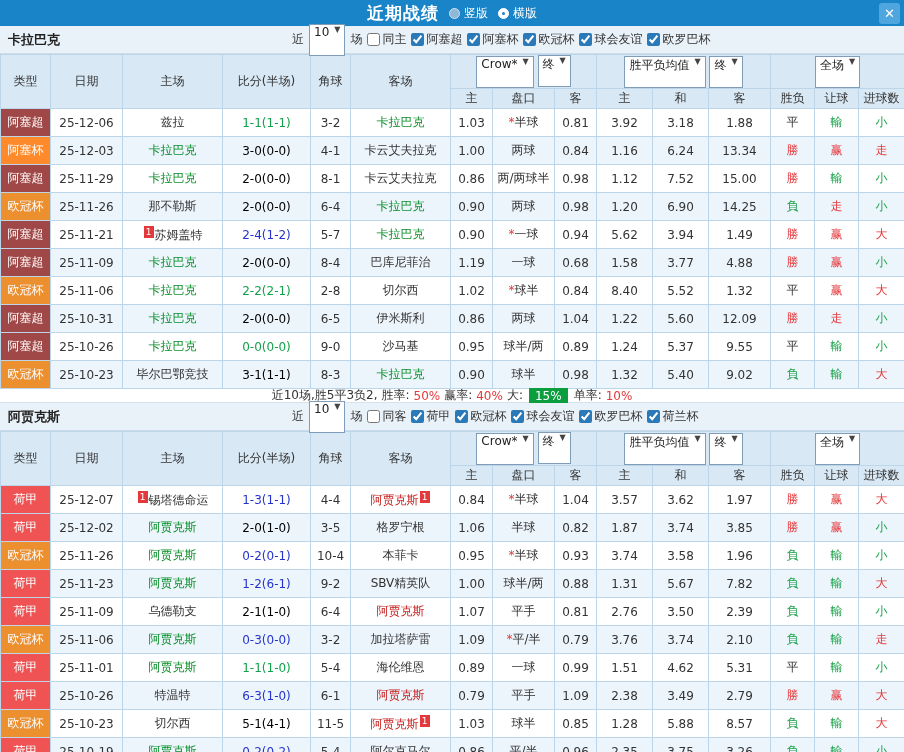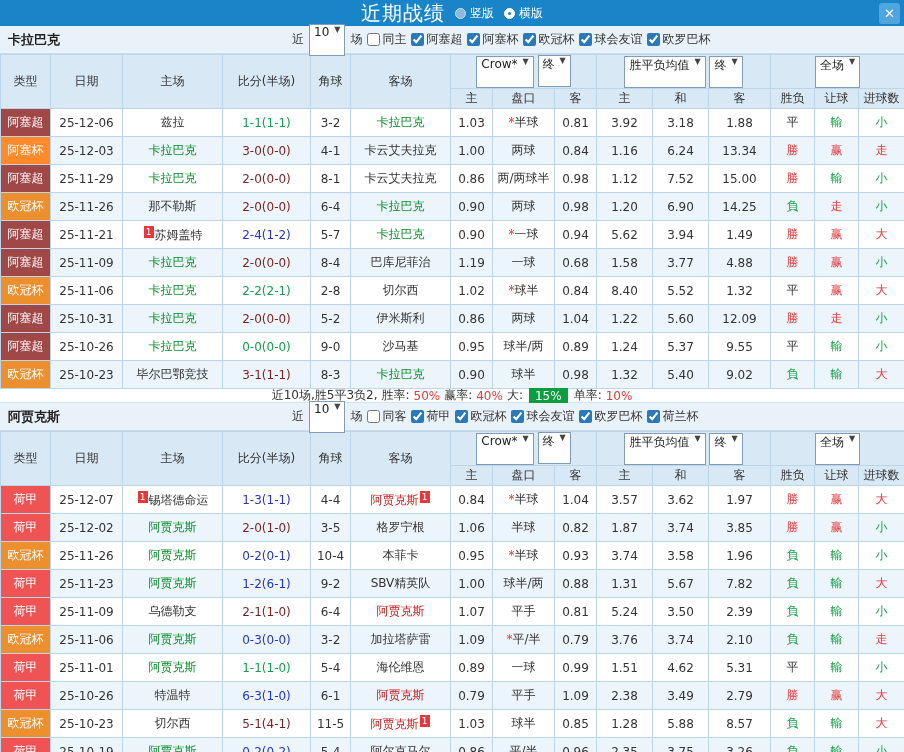--- a/index.html
+++ b/index.html
@@ -1,21 +1,21 @@
 <!DOCTYPE html>
 <html><head>
 <meta charset="utf-8">
 <style>
 *{box-sizing:border-box;margin:0;padding:0}
 html,body{width:904px;height:752px;overflow:hidden}
 body{font-family:"DejaVu Sans","Liberation Sans",sans-serif;font-size:12px;color:#333;background:#fff}
 
 .topbar{height:26px;background:#1a84c8;display:flex;align-items:center;position:relative;color:#fff}
 .topbar-center{flex:1;display:flex;justify-content:center;align-items:center;gap:10px}
-.topbar-title{font-weight:normal;font-size:20px;letter-spacing:1px}
+.topbar-title{font-weight:bold;font-size:17px;letter-spacing:1px}
 .radio-lb{display:inline-flex;align-items:center;gap:4px;cursor:pointer;font-size:12px}
 .radio{width:11px;height:11px;border:1px solid #cfe3f2;border-radius:50%;background:#8db8d8;position:relative;display:inline-block}
 .radio.sel{background:#fff;border-color:#fff}
 .radio.sel::after{content:"";position:absolute;left:3px;top:3px;right:3px;bottom:3px;background:#1a84c8;border-radius:50%}
 .close-btn{position:absolute;right:4px;top:3px;width:21px;height:21px;background:#4fa6de;border-radius:3px;color:#fff;font-size:13px;font-weight:bold;text-align:center;line-height:21px;cursor:pointer}
 
 .filterbar{height:28px;background:#e9f1f9;border-bottom:1px solid #cdddec;display:flex;align-items:center;position:relative;padding-left:8px}
 .team-name{font-weight:bold;font-size:13px;color:#222}
 .filters{position:absolute;left:292px;display:flex;align-items:center;gap:5px;white-space:nowrap}
 .chk{display:inline-flex;align-items:center;gap:2px;cursor:pointer;color:#333}
@@ -26,21 +26,21 @@
 table.grid{border-collapse:collapse;table-layout:fixed;width:904px}
 .grid th,.grid td{border:1px solid #bdd5e9;text-align:center;overflow:hidden;white-space:nowrap;padding:0}
 .grid thead th{background:#d8e8f5;font-weight:normal;font-size:12px}
 .hdr-top th{height:23px}
 .hdr-sub th{height:20px}
 .grid tbody td{height:28px;background:#fff;font-size:12px}
 .grid tbody tr:nth-child(even) td{background:#edf5fc}
 td.c-type{color:#fff}
 .t-green{color:#0a8f2a}
 .t-red{color:#c7211f}
-.s-red{color:#7f1d1d}
+.s-red{color:#000000}
 .s-green{color:#13a04b}
 .s-blue{color:#2533cc}
 .res-red{color:#e4393c}
 .res-green{color:#1ba24a}
 .res-dark{color:#333}
 .badge{display:inline-block;background:#e4393c;color:#fff;font-size:9px;line-height:12px;min-width:10px;height:12px;vertical-align:4px;padding:0 1px;margin:0 1px}
 .star{color:#e4393c}
 
 .summary{height:14px;display:flex;align-items:center;justify-content:center;gap:4px;background:#fff;border-bottom:1px solid #d5e3ef;font-size:12px}
 .v-red{color:#e4393c}
@@ -286,21 +286,21 @@
           <td>1.32</td>
           <td class="res-dark">平</td>
           <td class="res-red">赢</td>
           <td class="res-red">大</td>
         </tr>
         <tr>
           <td class="c-type" style="background: rgb(160, 71, 71);">阿塞超</td>
           <td>25-10-31</td>
           <td class="t-green">卡拉巴克</td>
           <td class="s-red">2-0(0-0)</td>
-          <td>5-2</td>
+          <td>6-5</td>
           <td>伊米斯利</td>
           <td>0.86</td>
           <td>两球</td>
           <td>1.04</td>
           <td>1.22</td>
           <td>5.60</td>
           <td>12.09</td>
           <td class="res-red">勝</td>
           <td class="res-red">走</td>
           <td class="res-green">小</td>
@@ -531,21 +531,21 @@
         <tr>
           <td class="c-type" style="background: rgb(239, 83, 84);">荷甲</td>
           <td>25-11-09</td>
           <td>乌德勒支</td>
           <td class="s-red">2-1(1-0)</td>
           <td>6-4</td>
           <td class="t-red">阿贾克斯</td>
           <td>1.07</td>
           <td>平手</td>
           <td>0.81</td>
-          <td>5.24</td>
+          <td>2.76</td>
           <td>3.50</td>
           <td>2.39</td>
           <td class="res-green">負</td>
           <td class="res-green">輸</td>
           <td class="res-green">小</td>
         </tr>
         <tr>
           <td class="c-type" style="background: rgb(236, 143, 47);">欧冠杯</td>
           <td>25-11-06</td>
           <td class="t-green">阿贾克斯</td>

